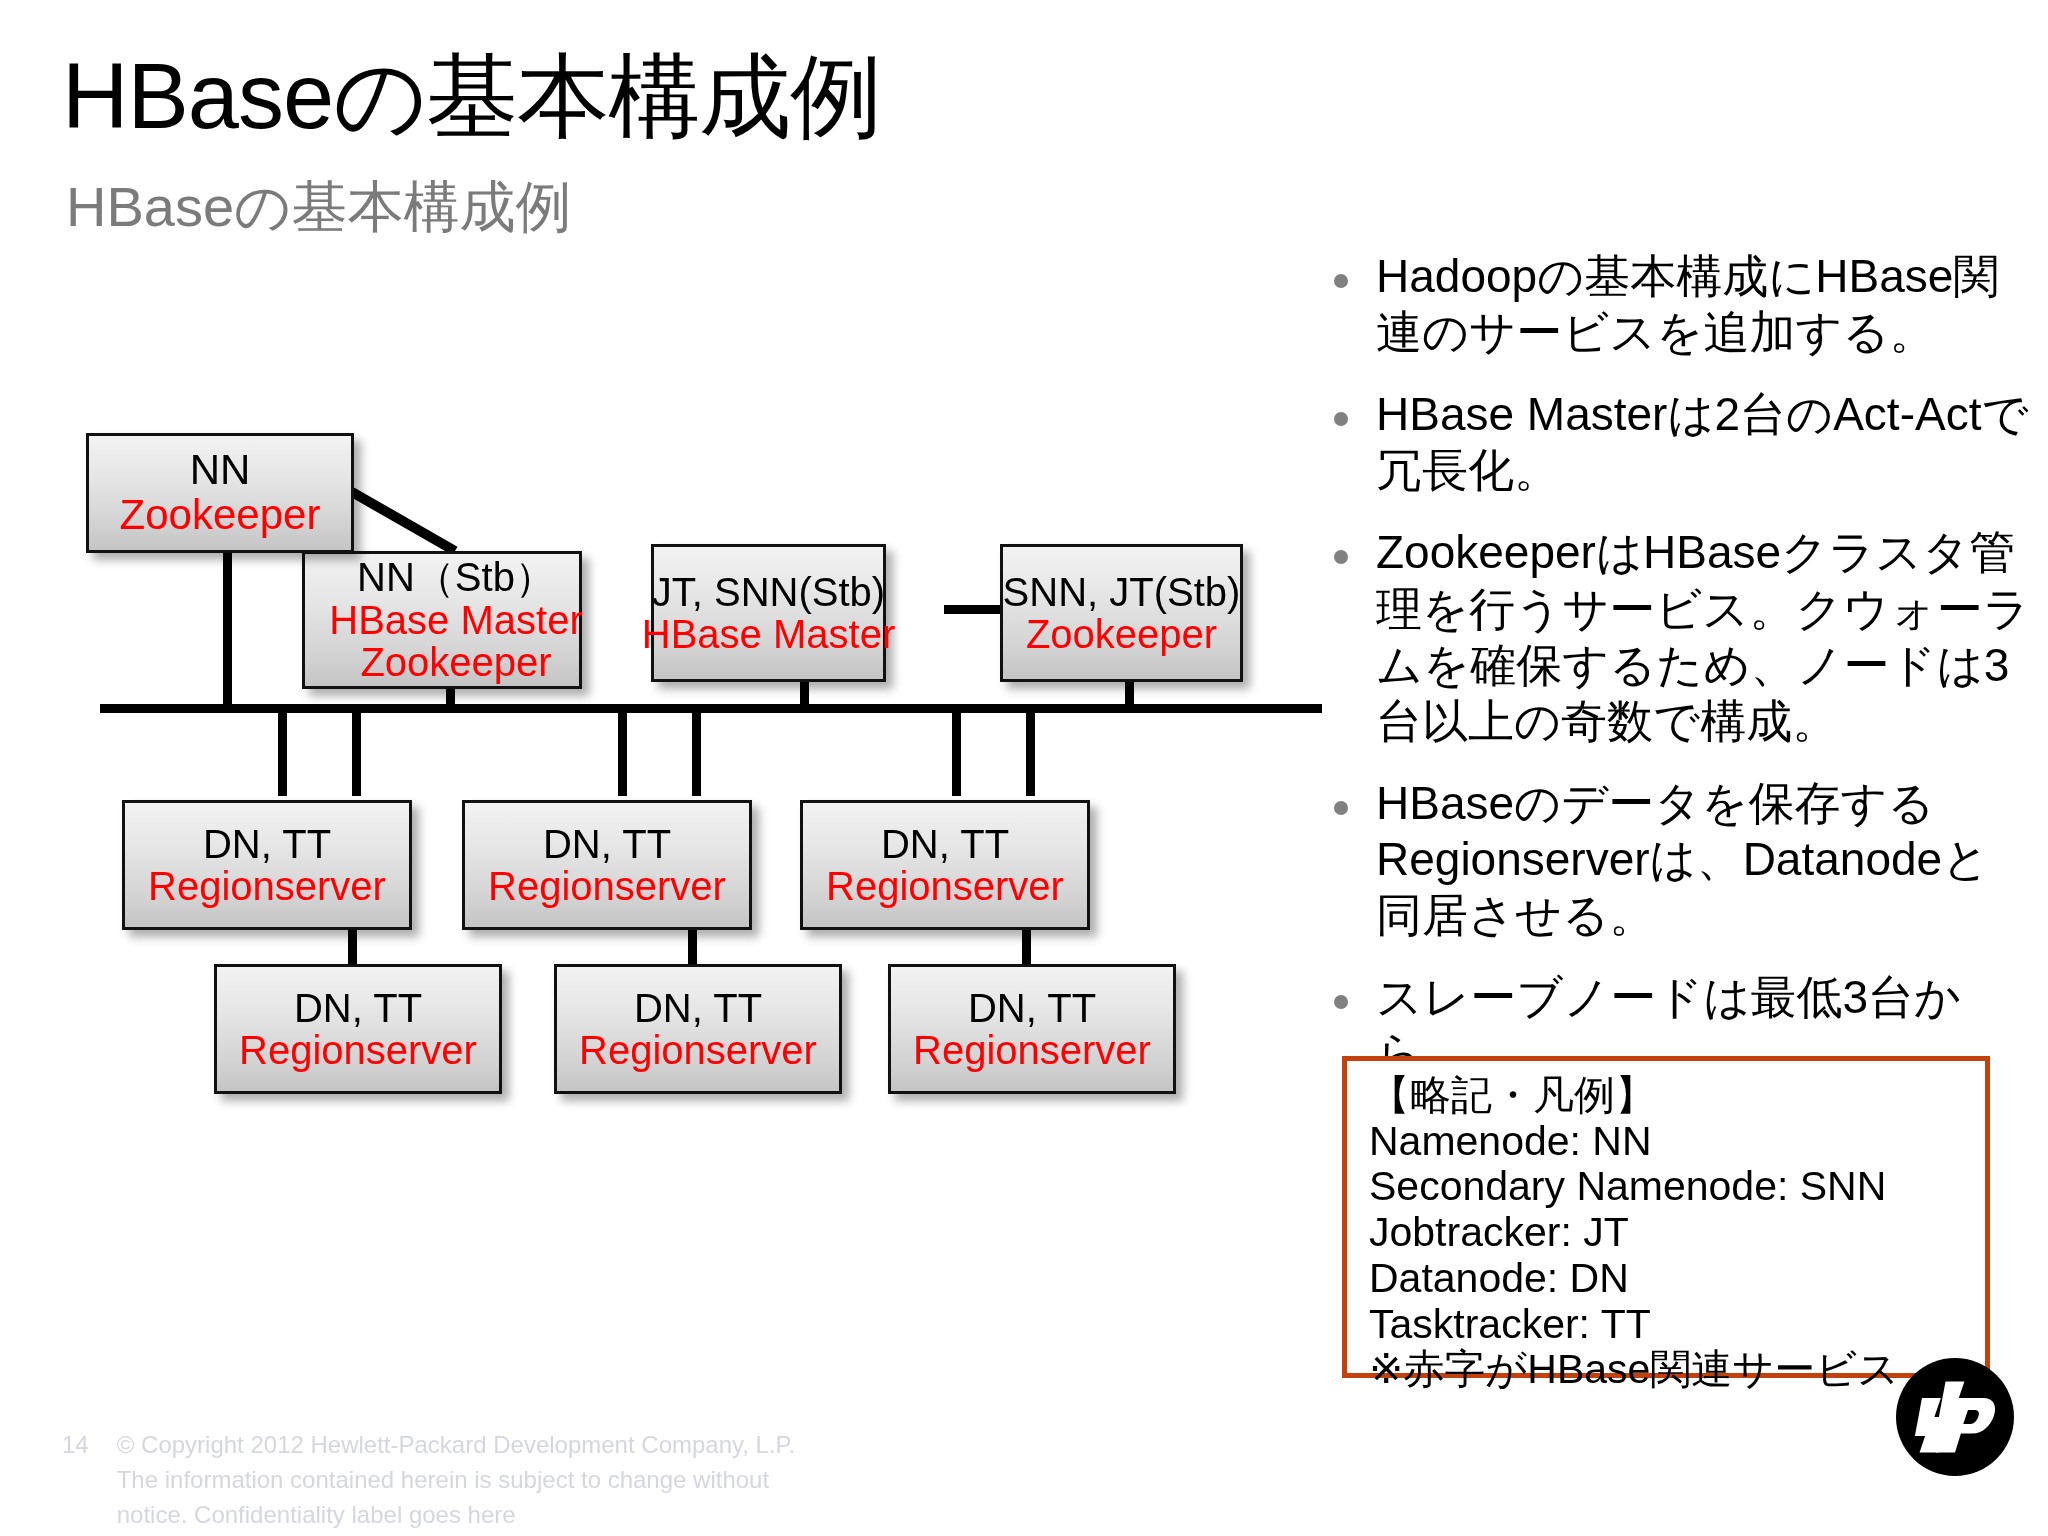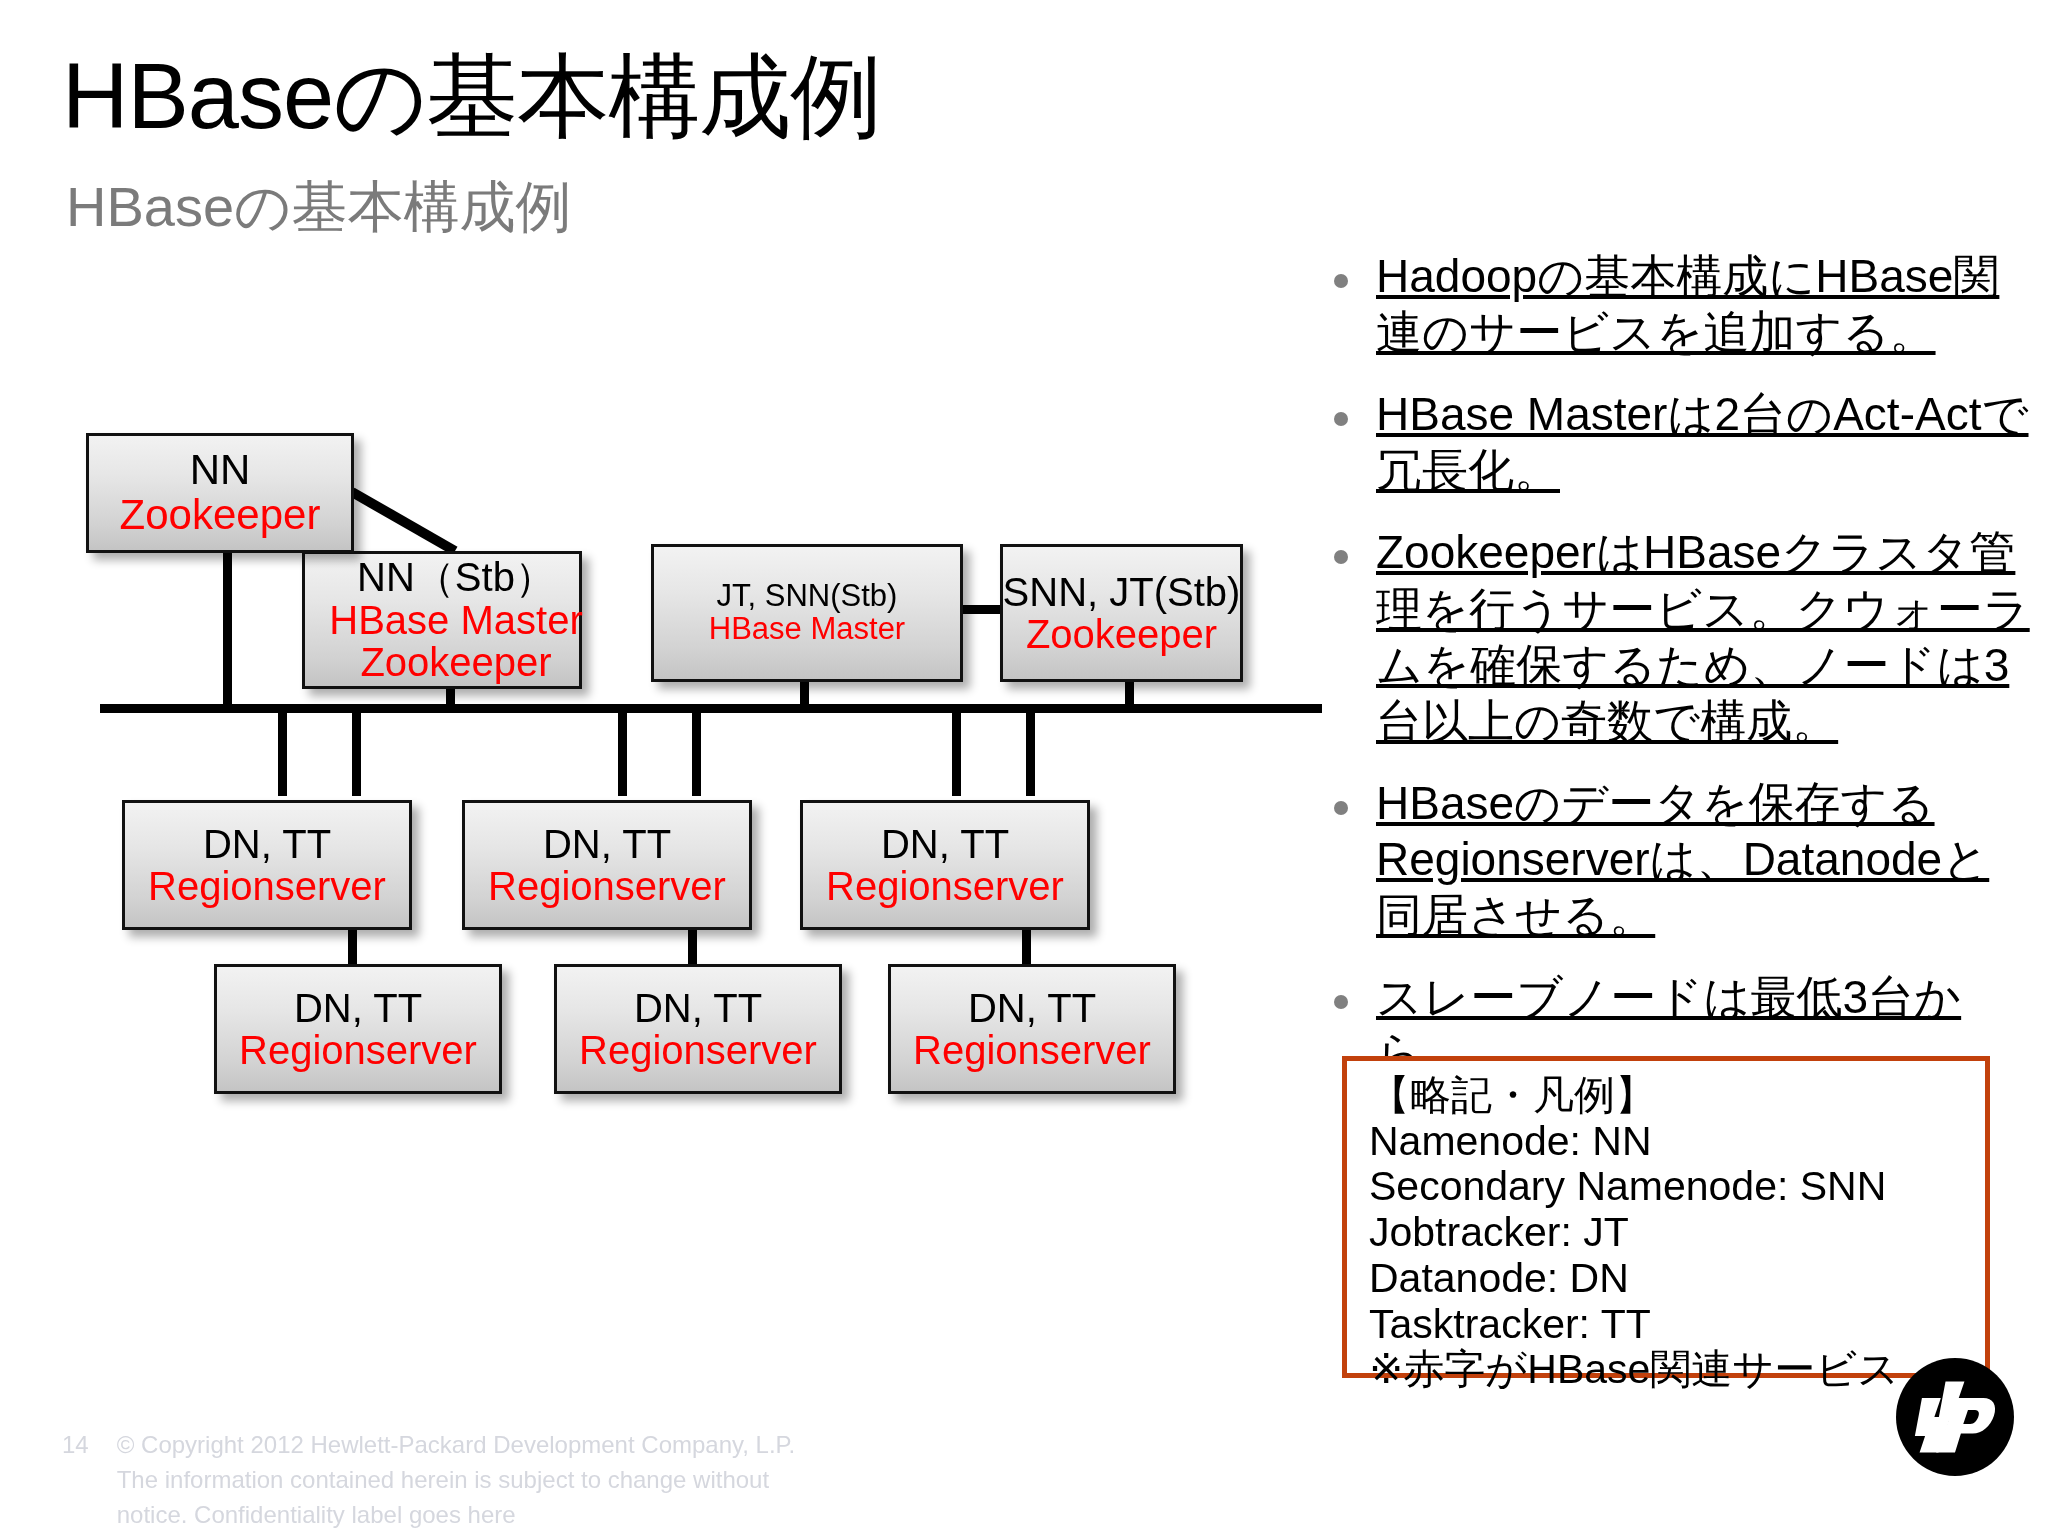--- a/index.html
+++ b/index.html
@@ -47,21 +47,21 @@
   .ln.red{color:#ff0000;}
 
   .bus{
     position:absolute;
     background:#000000;
   }
   .diag-link{position:absolute;left:0;top:0;width:1330px;height:1250px;pointer-events:none;}
 
   
   #bullets{
-    position:absolute;left:1330px;top:248px;width:700px;text-decoration:underline;
+    position:absolute;left:1330px;top:248px;width:700px;
   }
   .bullet{
     position:relative;
     display:flex;
     margin-bottom:26px;
   }
   .bullet .dot{
     flex:0 0 auto;
     width:14px;height:14px;border-radius:50%;
     background:#808080;
@@ -139,21 +139,21 @@
       <span class="ln black">NN（Stb）</span>
       <span class="ln red">HBase Master</span>
       <span class="ln red">Zookeeper</span>
     </div>
 
     <div class="node" style="left:86px;top:425px;width:268px;height:120px;font-size:42px;z-index:5;">
       <span class="ln black">NN</span>
       <span class="ln red">Zookeeper</span>
     </div>
 
-    <div class="node" style="left:651px;top:536px;width:312px;height:138px;font-size:31px;">
+    <div class="node" style="left:651px;top:536px;width:235px;height:138px;font-size:40px;">
       <span class="ln black">JT, SNN(Stb)</span>
       <span class="ln red">HBase Master</span>
     </div>
 
     <div class="node" style="left:1000px;top:536px;width:243px;height:138px;font-size:40px;">
       <span class="ln black">SNN, JT(Stb)</span>
       <span class="ln red">Zookeeper</span>
     </div>
 
     <div class="node" style="left:122px;top:792px;width:290px;height:130px;font-size:40px;">

